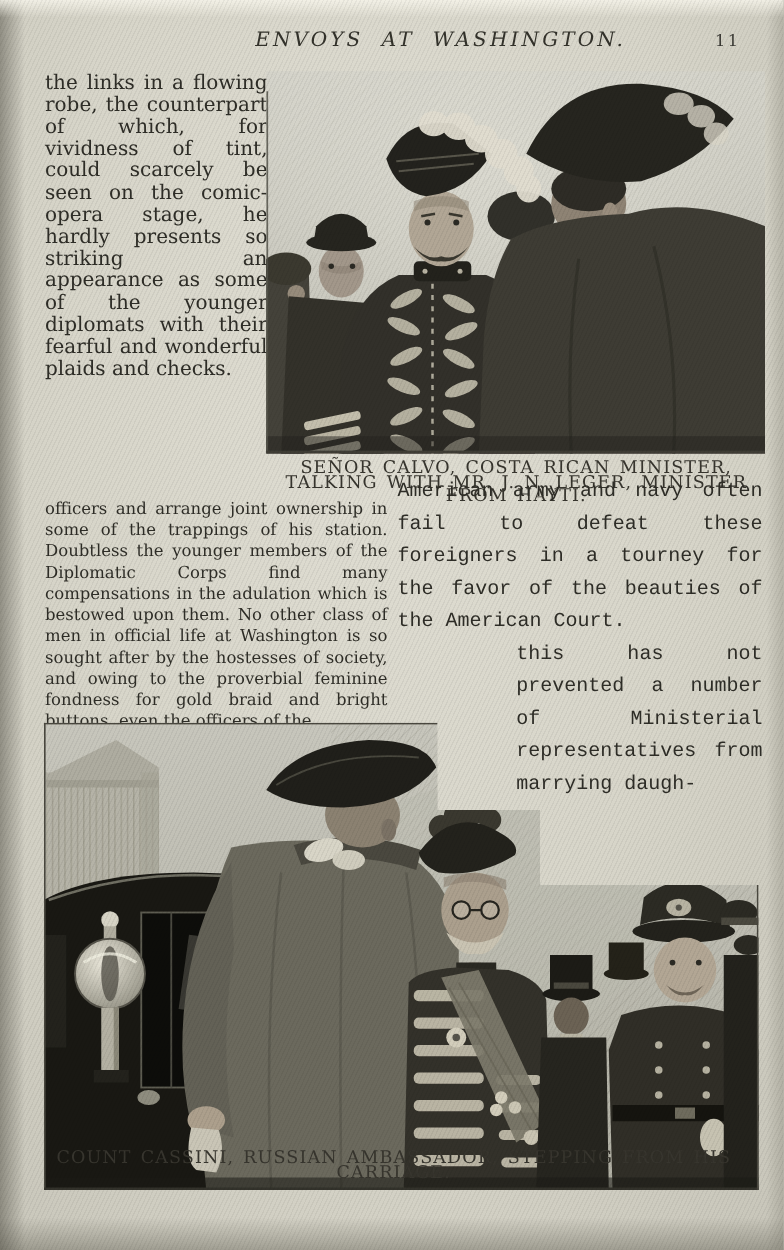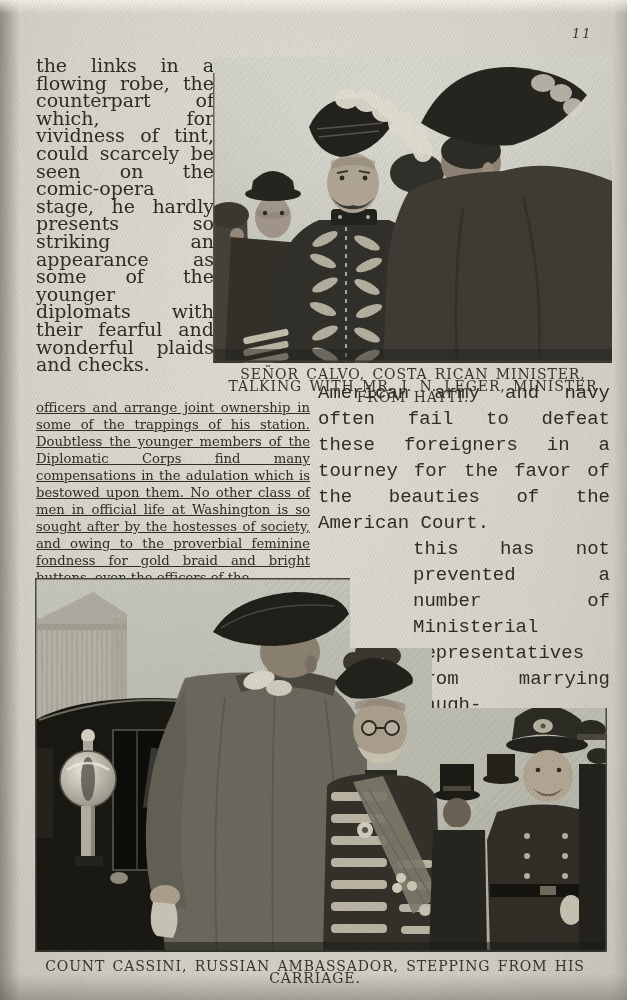--- a/index.html
+++ b/index.html
@@ -13,45 +13,46 @@
       linear-gradient(270deg, rgba(120,118,106,.30) 0px, rgba(120,118,106,0) 14px),
       linear-gradient(0deg, rgba(104,102,90,.45) 0px, rgba(104,102,90,0) 26px),
       radial-gradient(ellipse at 48% 32%, #dfddd2 0%, #d7d5c9 55%, #c7c5b9 100%);
   }
   .grain{position:absolute;inset:0;pointer-events:none;opacity:.05;
     background:repeating-linear-gradient(115deg,#000 0 1px,transparent 1px 3px);}
   .pagetitle{
     position:absolute;left:100px;top:22px;width:505px;text-align:center;
     font-style:italic;font-size:16px;letter-spacing:2.5px;word-spacing:7px;color:#33322b;
   }
-  .pagenum{position:absolute;left:572px;top:26px;width:40px;font-size:13px;letter-spacing:2px;color:#3a3934;font-style:italic;}
-  .body-text{position:absolute;text-align:justify;font-size:19px;line-height:17.6px;}
+  .pagenum{position:absolute;left:572px;top:26px;width:40px;font-size:13px;letter-spacing:2px;color:#3a3934;}
+  .body-text{position:absolute;text-align:justify;font-size:16px;line-height:17.6px;}
   .narrow{left:36px;top:57px;width:178px;}
-  .wideleft{left:36px;top:399px;width:274px;font-size:13.2px;line-height:17px;text-decoration:underline;}
+  .wideleft{left:36px;top:399px;width:274px;font-size:13.2px;line-height:17px;}
   .rightcol{left:318px;top:380px;width:292px;line-height:26px;font-family:Liberation Mono, monospace;}
   .indent{text-indent:14px;}
   .wrap1{margin-left:28px;}
   .wrap2{margin-left:95px;}
   p{margin:0;}
   figure{margin:0;padding:0;position:absolute;}
   .photo-top{left:213px;top:57px;width:399px;height:306px;}
   .photo-bottom{left:35px;top:578px;width:572px;height:374px;}
   .photo-bottom svg{clip-path:polygon(0 0,315px 0,315px 70px,397px 70px,397px 130px,572px 130px,572px 374px,0 374px);}
   .caption{
     position:absolute;text-align:center;font-size:14px;letter-spacing:.9px;word-spacing:2px;
     line-height:11.5px;color:#37352e;
   }
   .cap-top{left:213px;top:369px;width:400px;}
-  .cap-bottom{left:30px;top:961px;width:570px;}
+  .cap-bottom{left:30px;top:921px;width:570px;}
 </style>
 </head>
 <body>
 
 <div class="stage">
 
+  <div class="pagetitle">ENVOYS AT WASHINGTON.</div>
   <div class="pagenum">11</div>
 
   <div class="body-text narrow">
     <p>the links in a flowing robe, the counterpart of which, for vividness of tint, could scarcely be seen on the comic-opera stage, he hardly presents so striking an appearance as some of the younger diplomats with their fearful and wonderful plaids and checks.</p>
   </div>
 
   <figure class="photo-top">
     <svg width="399" height="306" viewBox="0 0 399 306">
       <defs>
         <linearGradient id="gTopBg" x1="0" y1="0" x2="0" y2="1">

